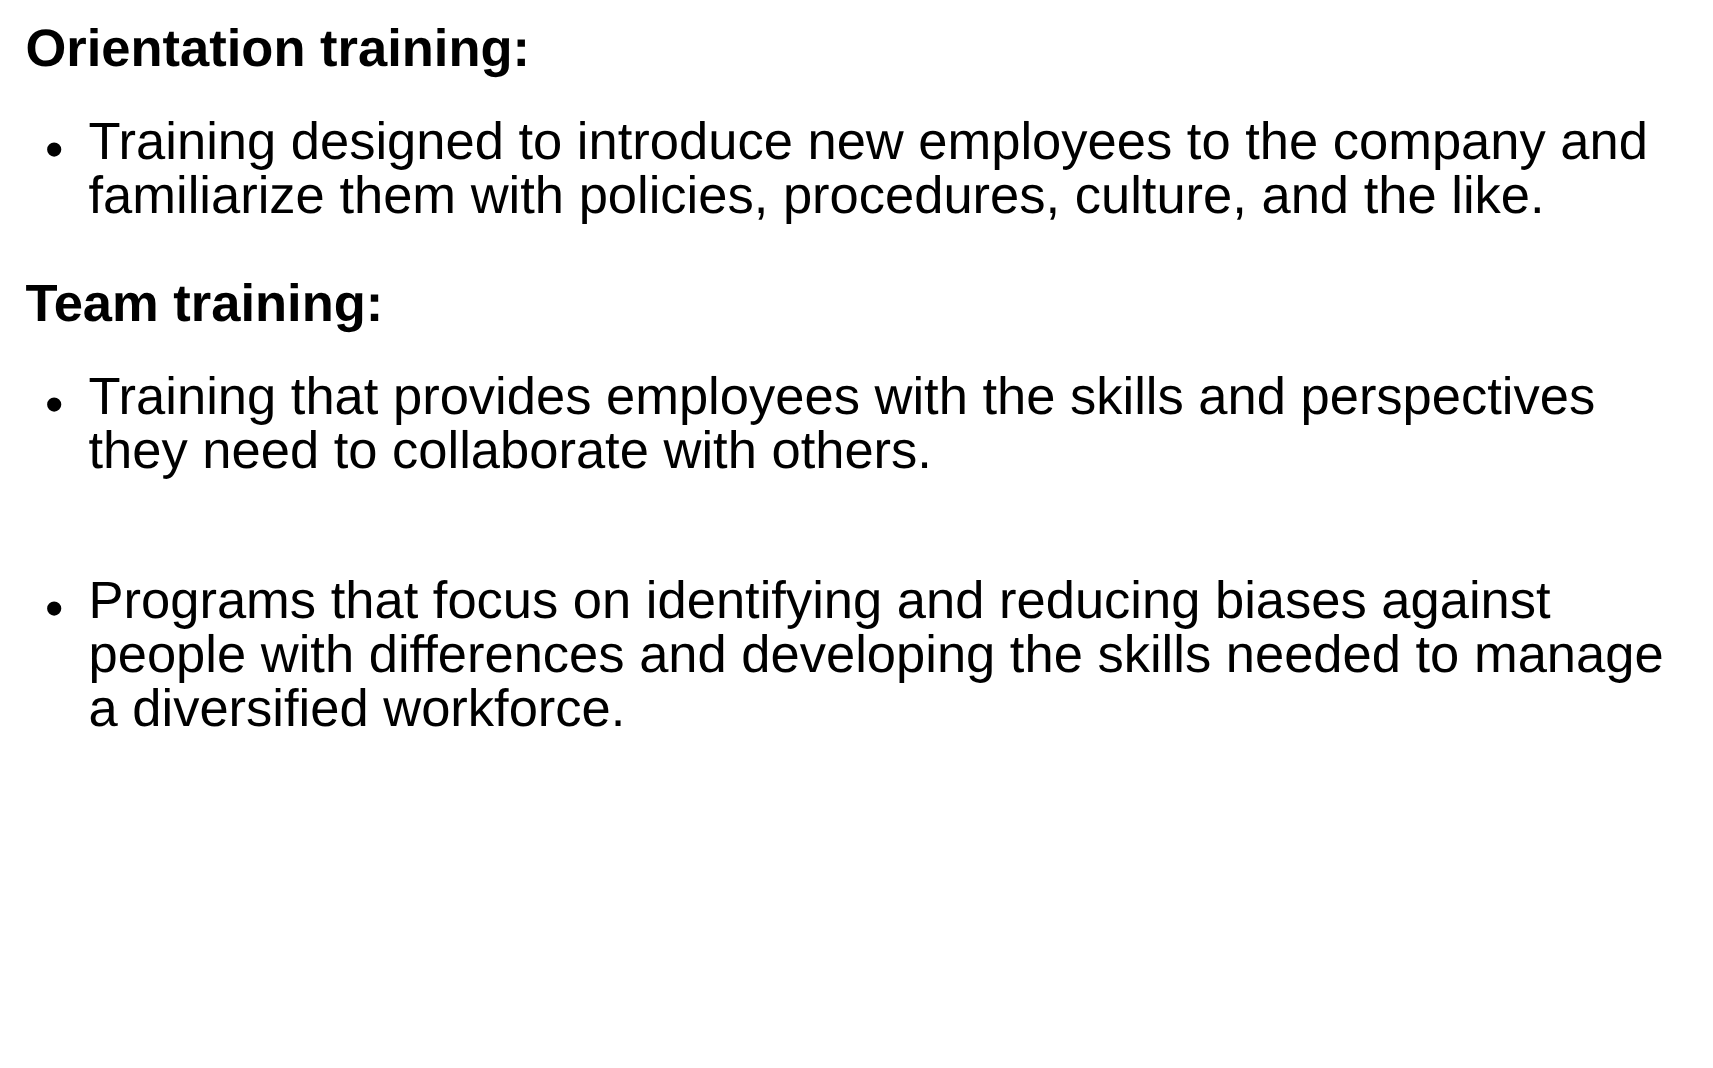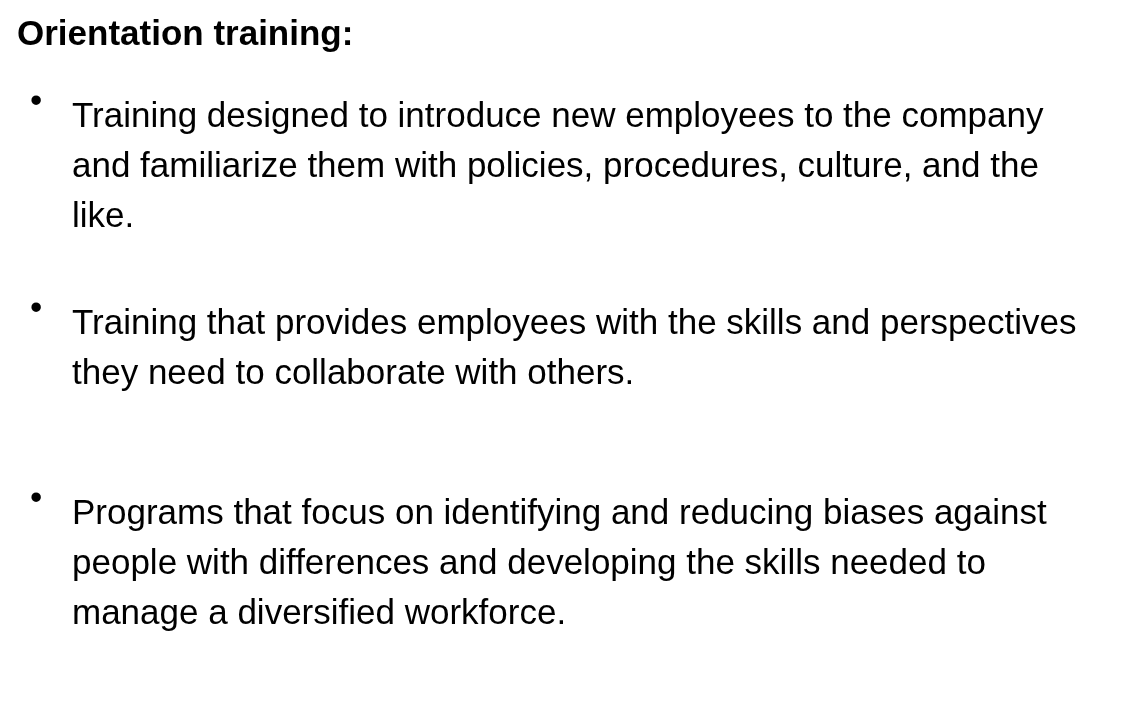--- a/index.html
+++ b/index.html
@@ -36,40 +36,41 @@
     align-items: flex-start;
     margin-top: 17px;
   }
   .bullet-marker {
     flex: 0 0 40px;
     width: 40px;
     padding-left: 13px;
     line-height: 50px;
   }
   .bullet-text {
-    margin: 15px;
+    margin: 2px;
     flex: 1 1 auto;
     max-width: 1065px;
-    line-height: 50px;
+    line-height: 36px;
   }
 </style>
 </head>
 <body>
 
 <main class="document">
 
   <section class="section">
     <h2 class="section-heading">Orientation training:</h2>
     <div class="bullet-item">
       <span class="bullet-marker">•</span>
       <p class="bullet-text">Training designed to introduce new employees to the company and familiarize them with policies, procedures, culture, and the like.</p>
     </div>
   </section>
 
   <section class="section">
+    <h2 class="section-heading">Team training:</h2>
     <div class="bullet-item">
       <span class="bullet-marker">•</span>
       <p class="bullet-text">Training that provides employees with the skills and perspectives they need to collaborate with others.</p>
     </div>
   </section>
 
   <section class="section section--spaced">
     <div class="bullet-item">
       <span class="bullet-marker">•</span>
       <p class="bullet-text">Programs that focus on identifying and reducing biases against people with differences and developing the skills needed to manage a diversified workforce.</p>

